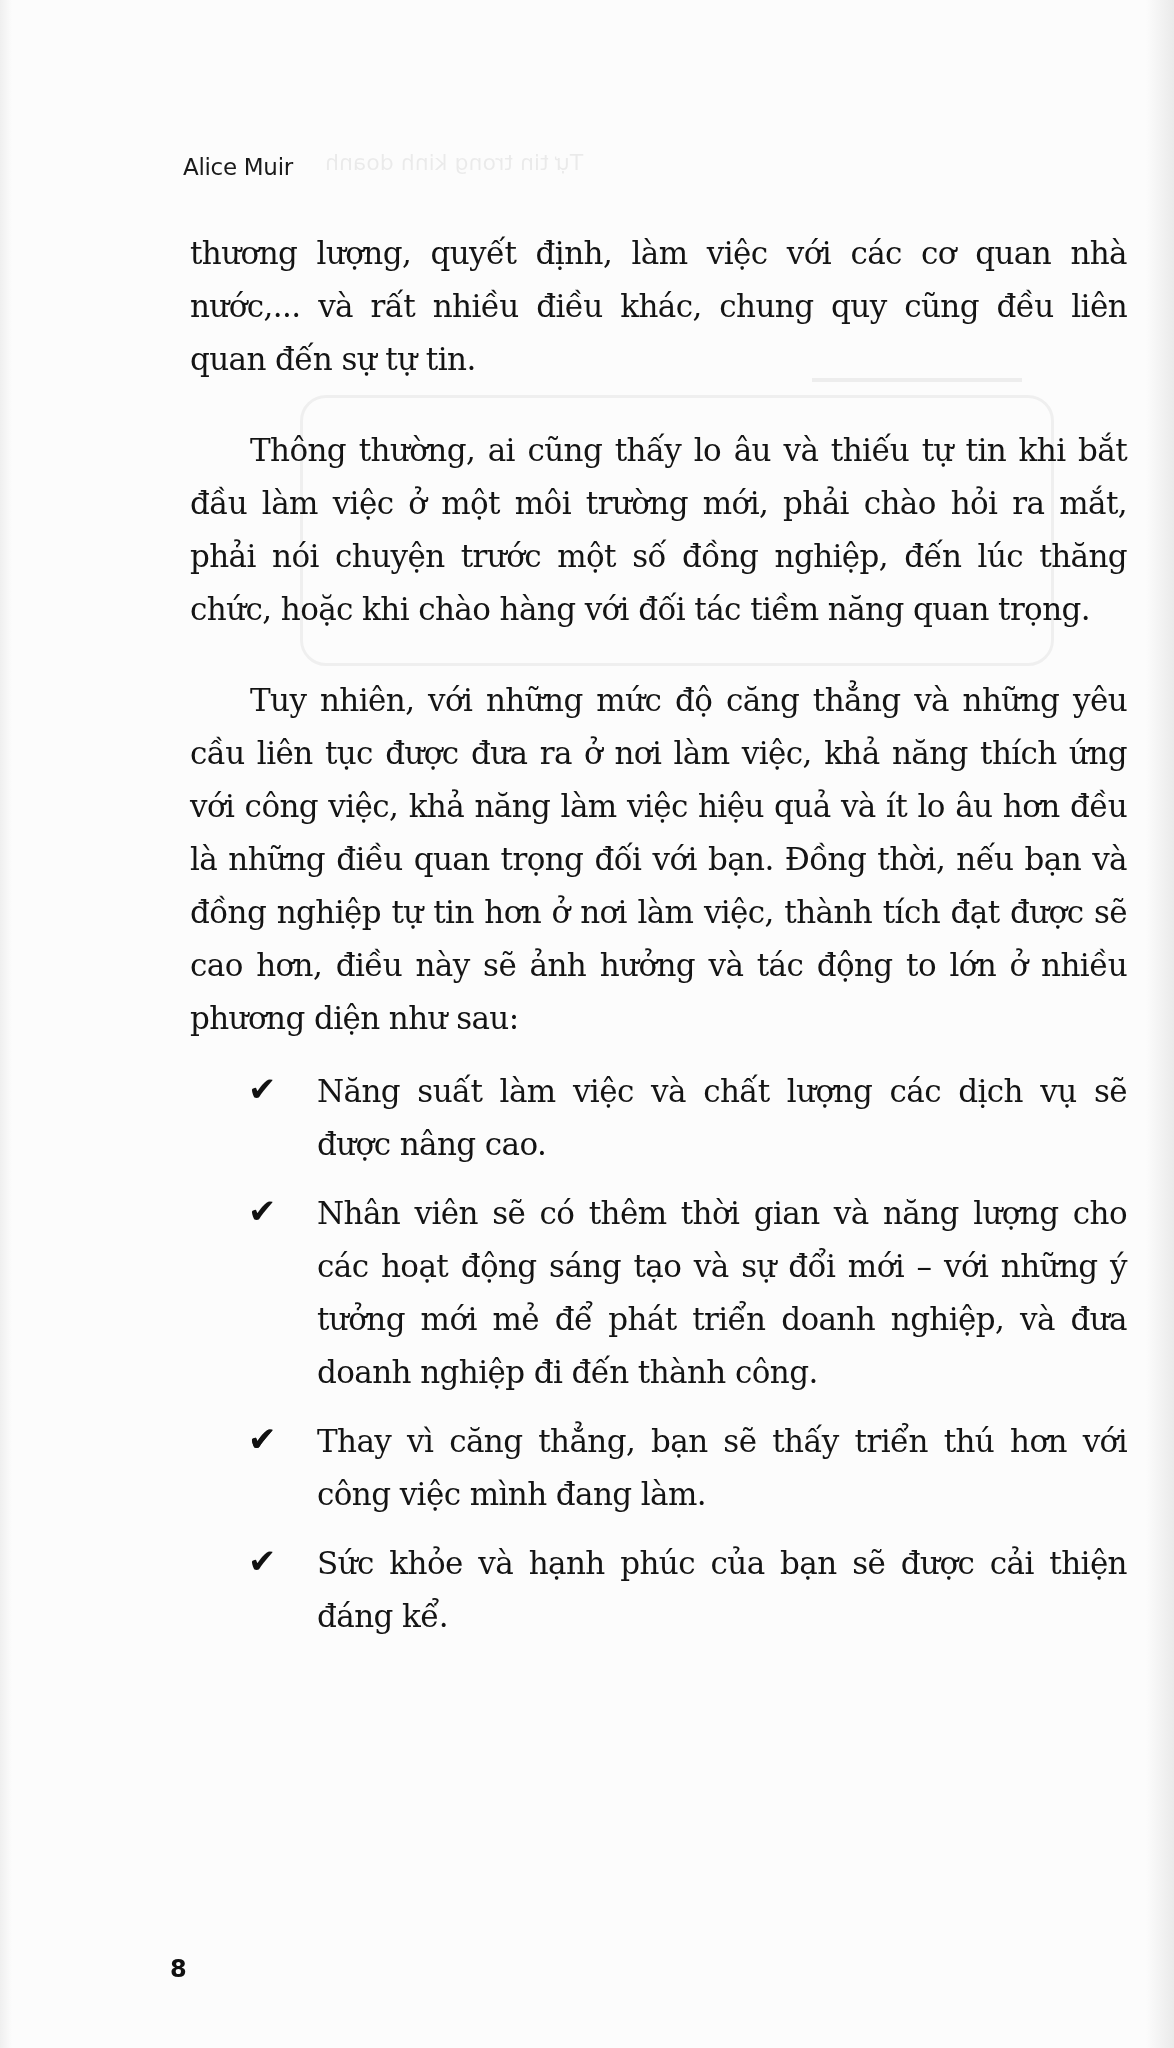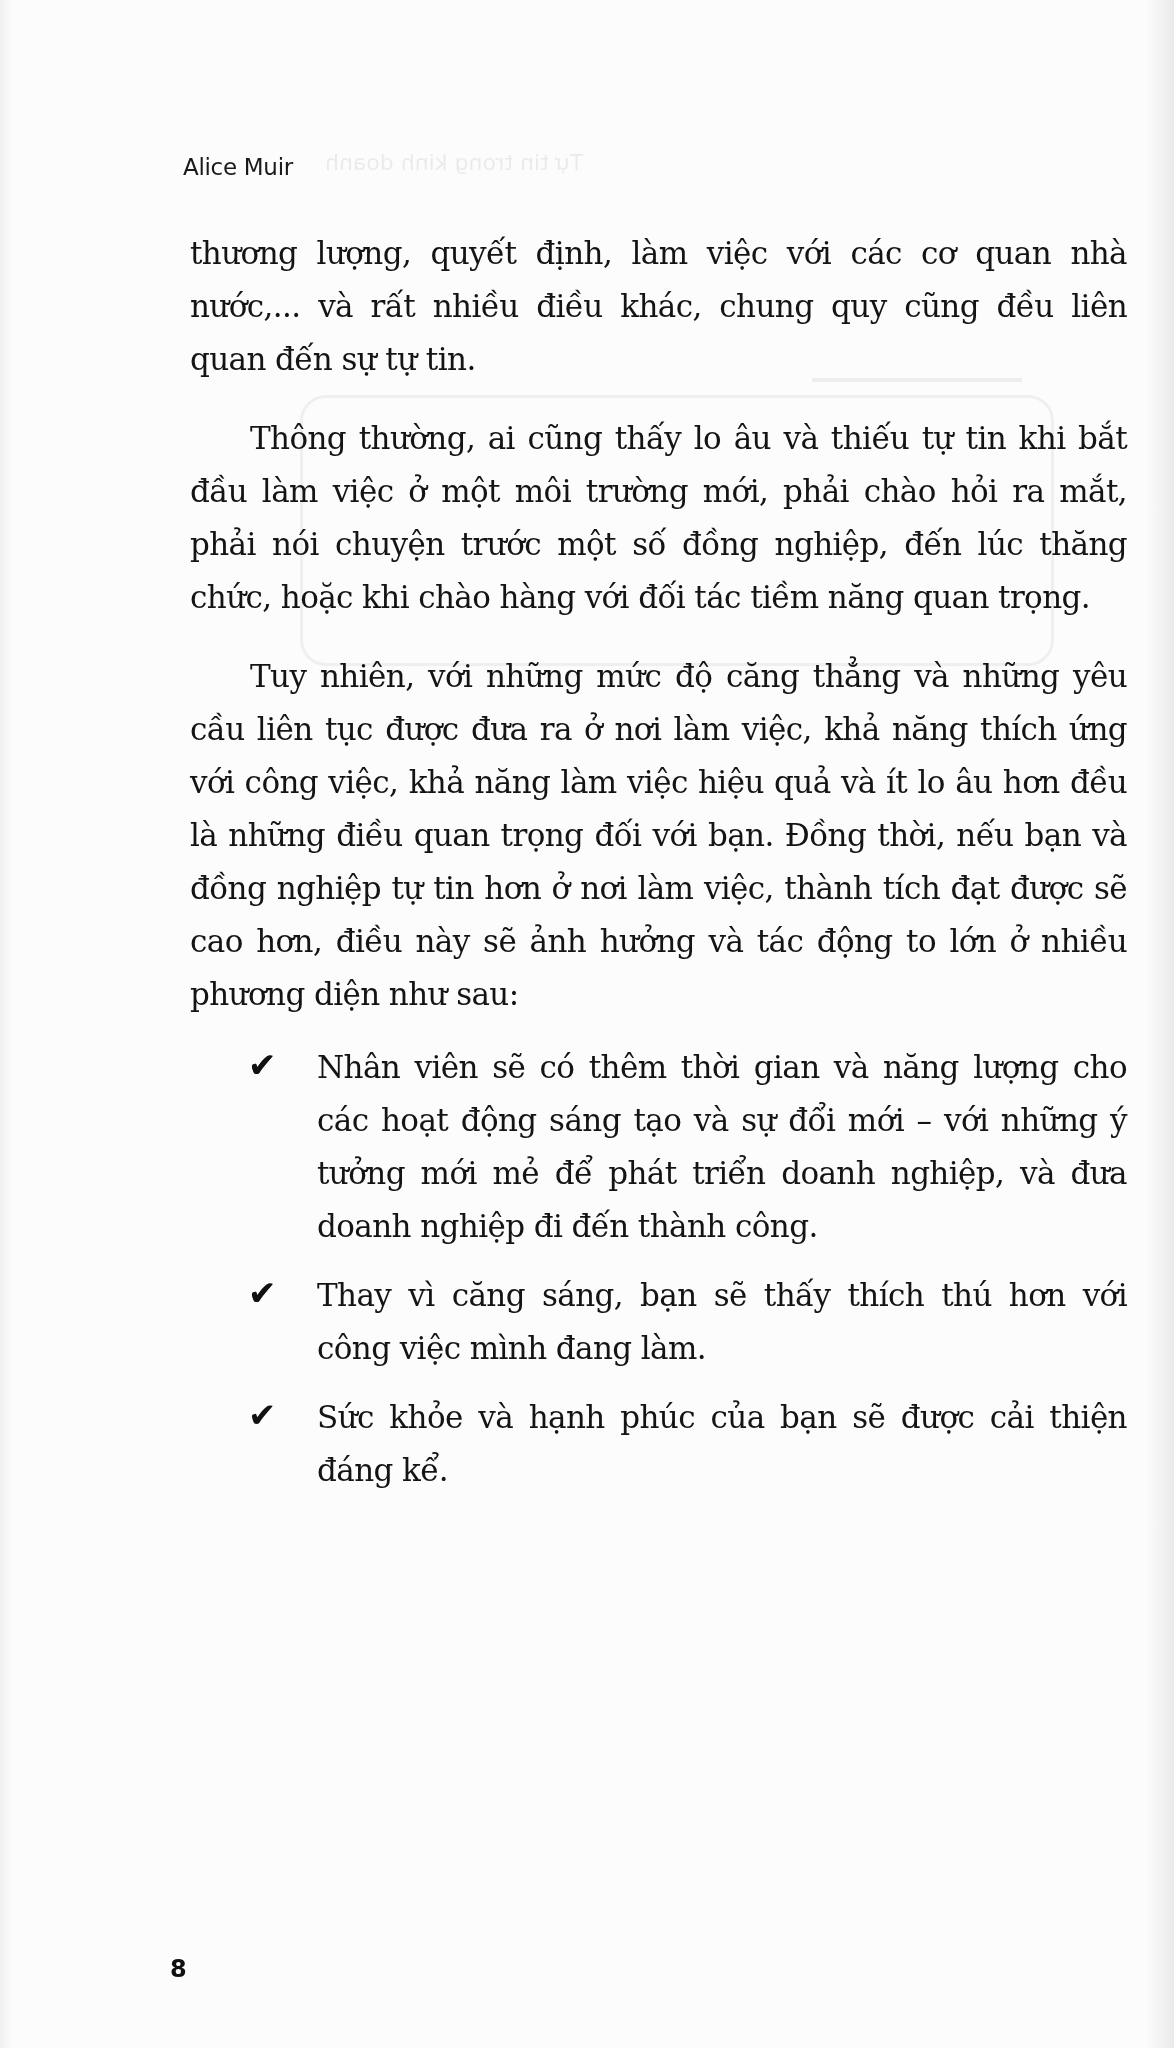--- a/index.html
+++ b/index.html
@@ -76,21 +76,21 @@
     }
     .content p {
       margin: 0;
       text-align: justify;
       text-align-last: left;
     }
     .content p.indent {
       text-indent: 60px;
     }
     .content p + p {
-      margin-top: 26px;
+      margin-top: 38px;
     }
     .checklist {
       list-style: none;
       margin: 20px 0 0 0;
       padding: 0;
     }
     .checklist li {
       position: relative;
       padding-left: 127px;
       text-align: justify;
@@ -132,31 +132,32 @@
   <div class="running-header">Alice Muir</div>
 
   <div class="content">
     <p>thương lượng, quyết định, làm việc với các cơ quan nhà nước,... và rất nhiều điều khác, chung quy cũng đều liên quan đến sự tự tin.</p>
     <p class="indent">Thông thường, ai cũng thấy lo âu và thiếu tự tin khi bắt đầu làm việc ở một môi trường mới, phải chào hỏi ra mắt, phải nói chuyện trước một số đồng nghiệp, đến lúc thăng chức, hoặc khi chào hàng với đối tác tiềm năng quan trọng.</p>
     <p class="indent">Tuy nhiên, với những mức độ căng thẳng và những yêu cầu liên tục được đưa ra ở nơi làm việc, khả năng thích ứng với công việc, khả năng làm việc hiệu quả và ít lo âu hơn đều là những điều quan trọng đối với bạn. Đồng thời, nếu bạn và đồng nghiệp tự tin hơn ở nơi làm việc, thành tích đạt được sẽ cao hơn, điều này sẽ ảnh hưởng và tác động to lớn ở nhiều phương diện như sau:</p>
 
     <ul class="checklist">
       <li>
         <span class="check">✔</span>
+        <span>Năng suất làm việc và chất lượng các dịch vụ sẽ được nâng cao.</span>
       </li>
       <li>
         <span class="check">✔</span>
         <span>Nhân viên sẽ có thêm thời gian và năng lượng cho các hoạt động sáng tạo và sự đổi mới – với những ý tưởng mới mẻ để phát triển doanh nghiệp, và đưa doanh nghiệp đi đến thành công.</span>
       </li>
       <li>
         <span class="check">✔</span>
       </li>
       <li>
         <span class="check">✔</span>
-        <span>Thay vì căng sáng, bạn sẽ thấy thích thú hơn với công việc mình đang làm.</span>
+        <span>Thay vì căng thẳng, bạn sẽ thấy triển thú hơn với công việc mình đang làm.</span>
       </li>
       <li>
         <span class="check">✔</span>
         <span>Sức khỏe và hạnh phúc của bạn sẽ được cải thiện đáng kể.</span>
       </li>
     </ul>
   </div>
 
   <div class="page-number">8</div>
 </div>

